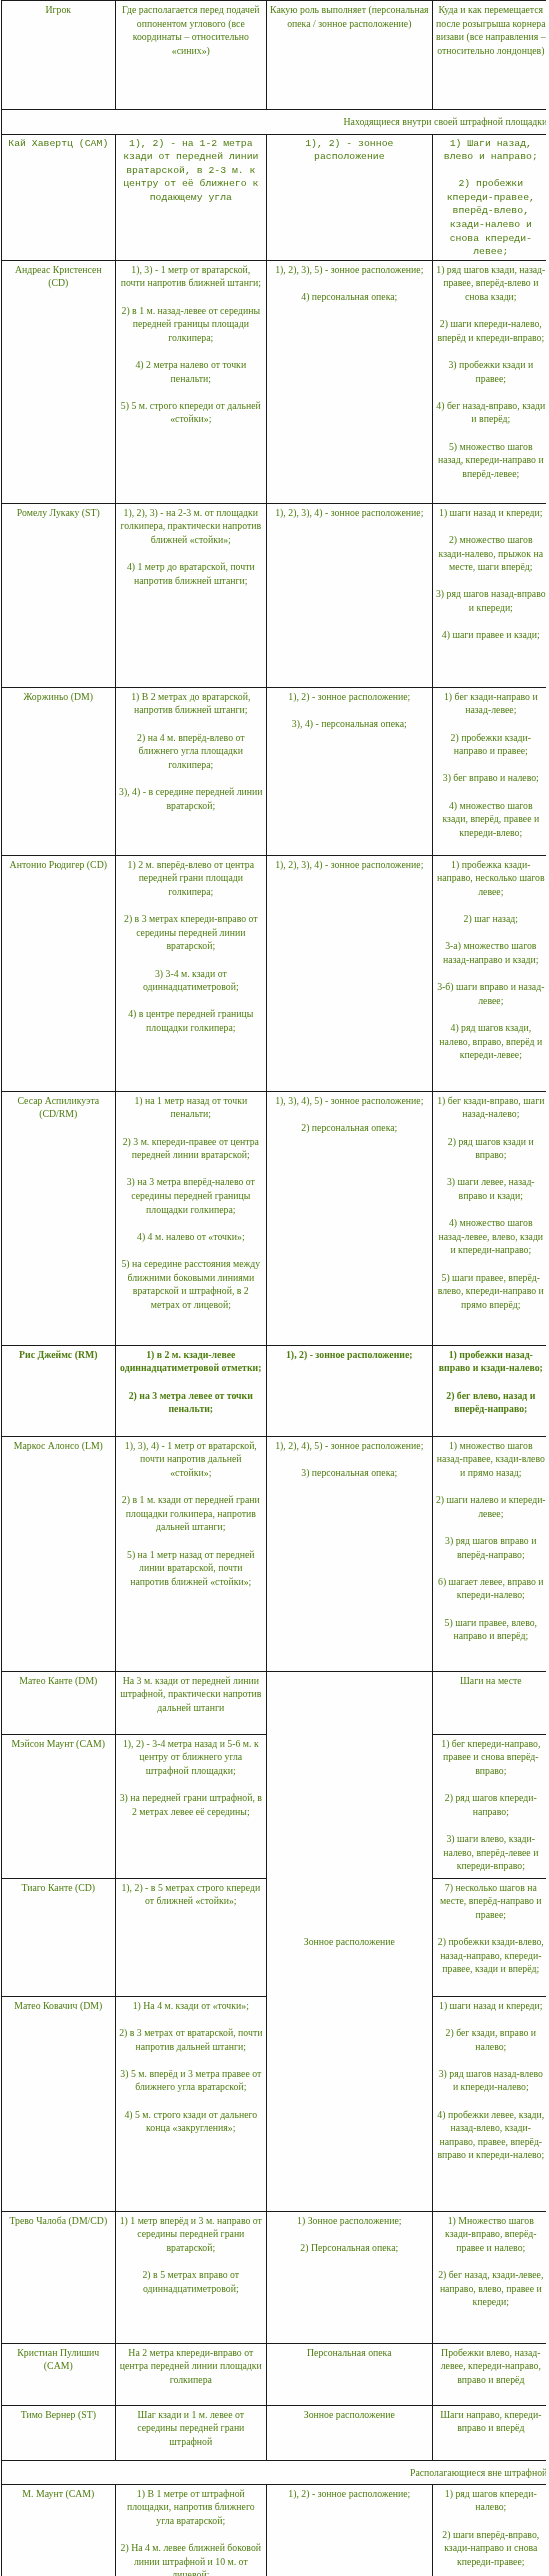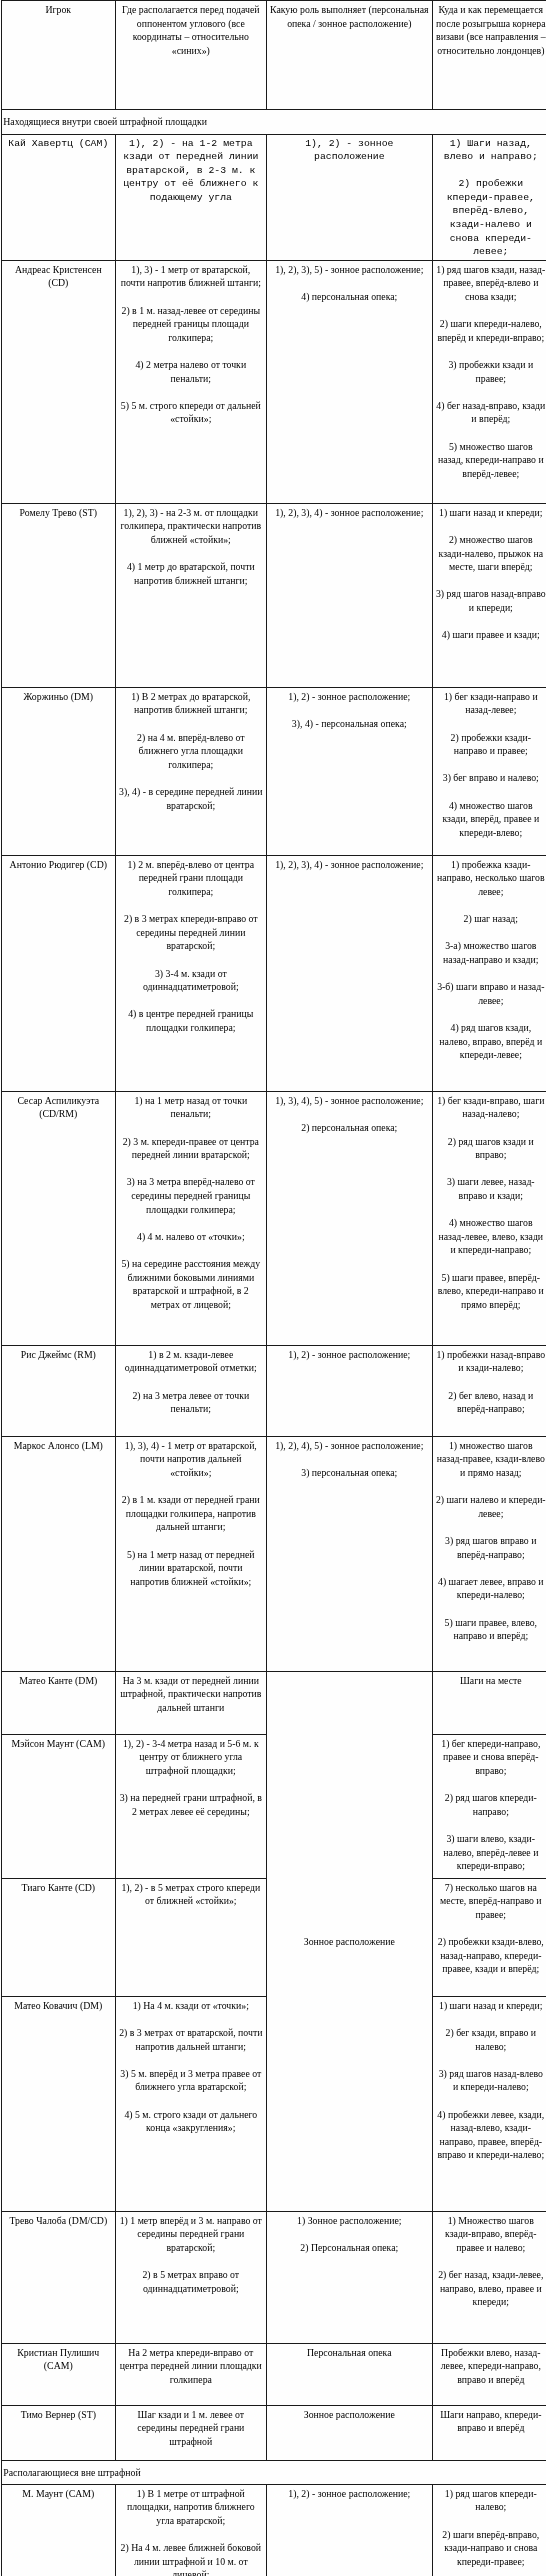--- a/index.html
+++ b/index.html
@@ -3,21 +3,21 @@
 <meta charset="utf-8">
 <style>
   * { box-sizing: border-box; }
   html, body { margin: 0; padding: 0; background: #ffffff; }
   .page {
     width: 546px;
     height: 2576px;
     background: #fefefe;
     overflow: hidden;
     font-family: "Liberation Serif", "DejaVu Serif", serif;
-    color: #000000;
+    color: #4d7c0f;
   }
   table.corner-table {
     border-collapse: collapse;
     table-layout: fixed;
     width: 548px;
     margin: 0 0.8px;
     border: 1.5px solid #1a1a1a;
     font-size: 9.8px;
     line-height: 13.6px;
   }
@@ -31,21 +31,21 @@
     text-align: center;
     padding: 1.5px 3px 1.5px 3px;
     white-space: pre-line;
     overflow: hidden;
   }
   tr.header-row td { padding-top: 2.3px; }
   tr.section-row td {
     border-top: 1.5px solid #1a1a1a;
     border-bottom: 1.5px solid #1a1a1a;
     vertical-align: middle;
-    text-align: left;
+    text-align: right;
     padding: 1.5px;
   }
   td.merged-role { vertical-align: middle; }
 </style>
 </head>
 <body>
 
 <div class="page">
   <table class="corner-table">
     <colgroup>
@@ -92,21 +92,21 @@
 2) шаги кпереди-налево, вперёд и кпереди-вправо;
 
 3) пробежки кзади и правее;
 
 4) бег назад-вправо, кзади и вперёд;
 
 5) множество шагов назад, кпереди-направо и вперёд-левее;</td>
       </tr>
 
       <tr style="height:184px;">
-        <td>Ромелу Трево (ST)</td>
+        <td>Ромелу Лукаку (ST)</td>
         <td>1), 2), 3) - на 2-3 м. от площадки голкипера, практически напротив ближней «стойки»;
 
 4) 1 метр до вратарской, почти напротив ближней штанги;</td>
         <td>1), 2), 3), 4) - зонное расположение;</td>
         <td>1) шаги назад и кпереди;
 
 2) множество шагов кзади-налево, прыжок на месте, шаги вперёд;
 
 3) ряд шагов назад-вправо и кпереди;
 
@@ -171,21 +171,21 @@
 
 2) ряд шагов кзади и вправо;
 
 3) шаги левее, назад-вправо и кзади;
 
 4) множество шагов назад-левее, влево, кзади и кпереди-направо;
 
 5) шаги правее, вперёд-влево, кпереди-направо и прямо вперёд;</td>
       </tr>
 
-      <tr style="height:91px;">
+      <tr style="height:91px;font-weight:bold;">
         <td>Рис Джеймс (RM)</td>
         <td>1) в 2 м. кзади-левее одиннадцатиметровой отметки;
 
 2) на 3 метра левее от точки пенальти;</td>
         <td>1), 2) - зонное расположение;</td>
         <td>1) пробежки назад-вправо и кзади-налево;
 
 2) бег влево, назад и вперёд-направо;</td>
       </tr>
 
@@ -198,21 +198,21 @@
 5) на 1 метр назад от передней линии вратарской, почти напротив ближней «стойки»;</td>
         <td>1), 2), 4), 5) - зонное расположение;
 
 3) персональная опека;</td>
         <td>1) множество шагов назад-правее, кзади-влево и прямо назад;
 
 2) шаги налево и кпереди-левее;
 
 3) ряд шагов вправо и вперёд-направо;
 
-4) шагает левее, вправо и кпереди-налево;
+6) шагает левее, вправо и кпереди-налево;
 
 5) шаги правее, влево, направо и вперёд;</td>
       </tr>
 
       <tr style="height:63px;">
         <td>Матео Канте (DM)</td>
         <td>На 3 м. кзади от передней линии штрафной, практически напротив дальней штанги</td>
         <td class="merged-role" rowspan="4">Зонное расположение</td>
         <td>Шаги на месте</td>
       </tr>

